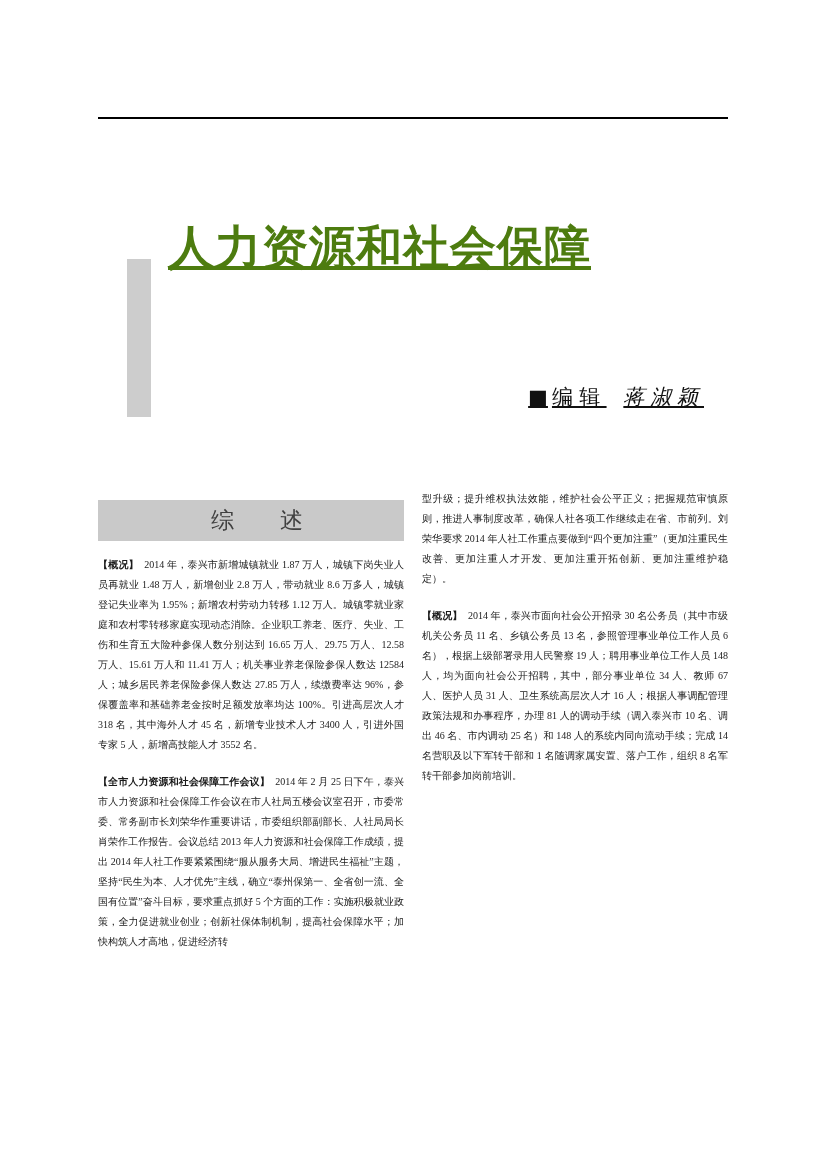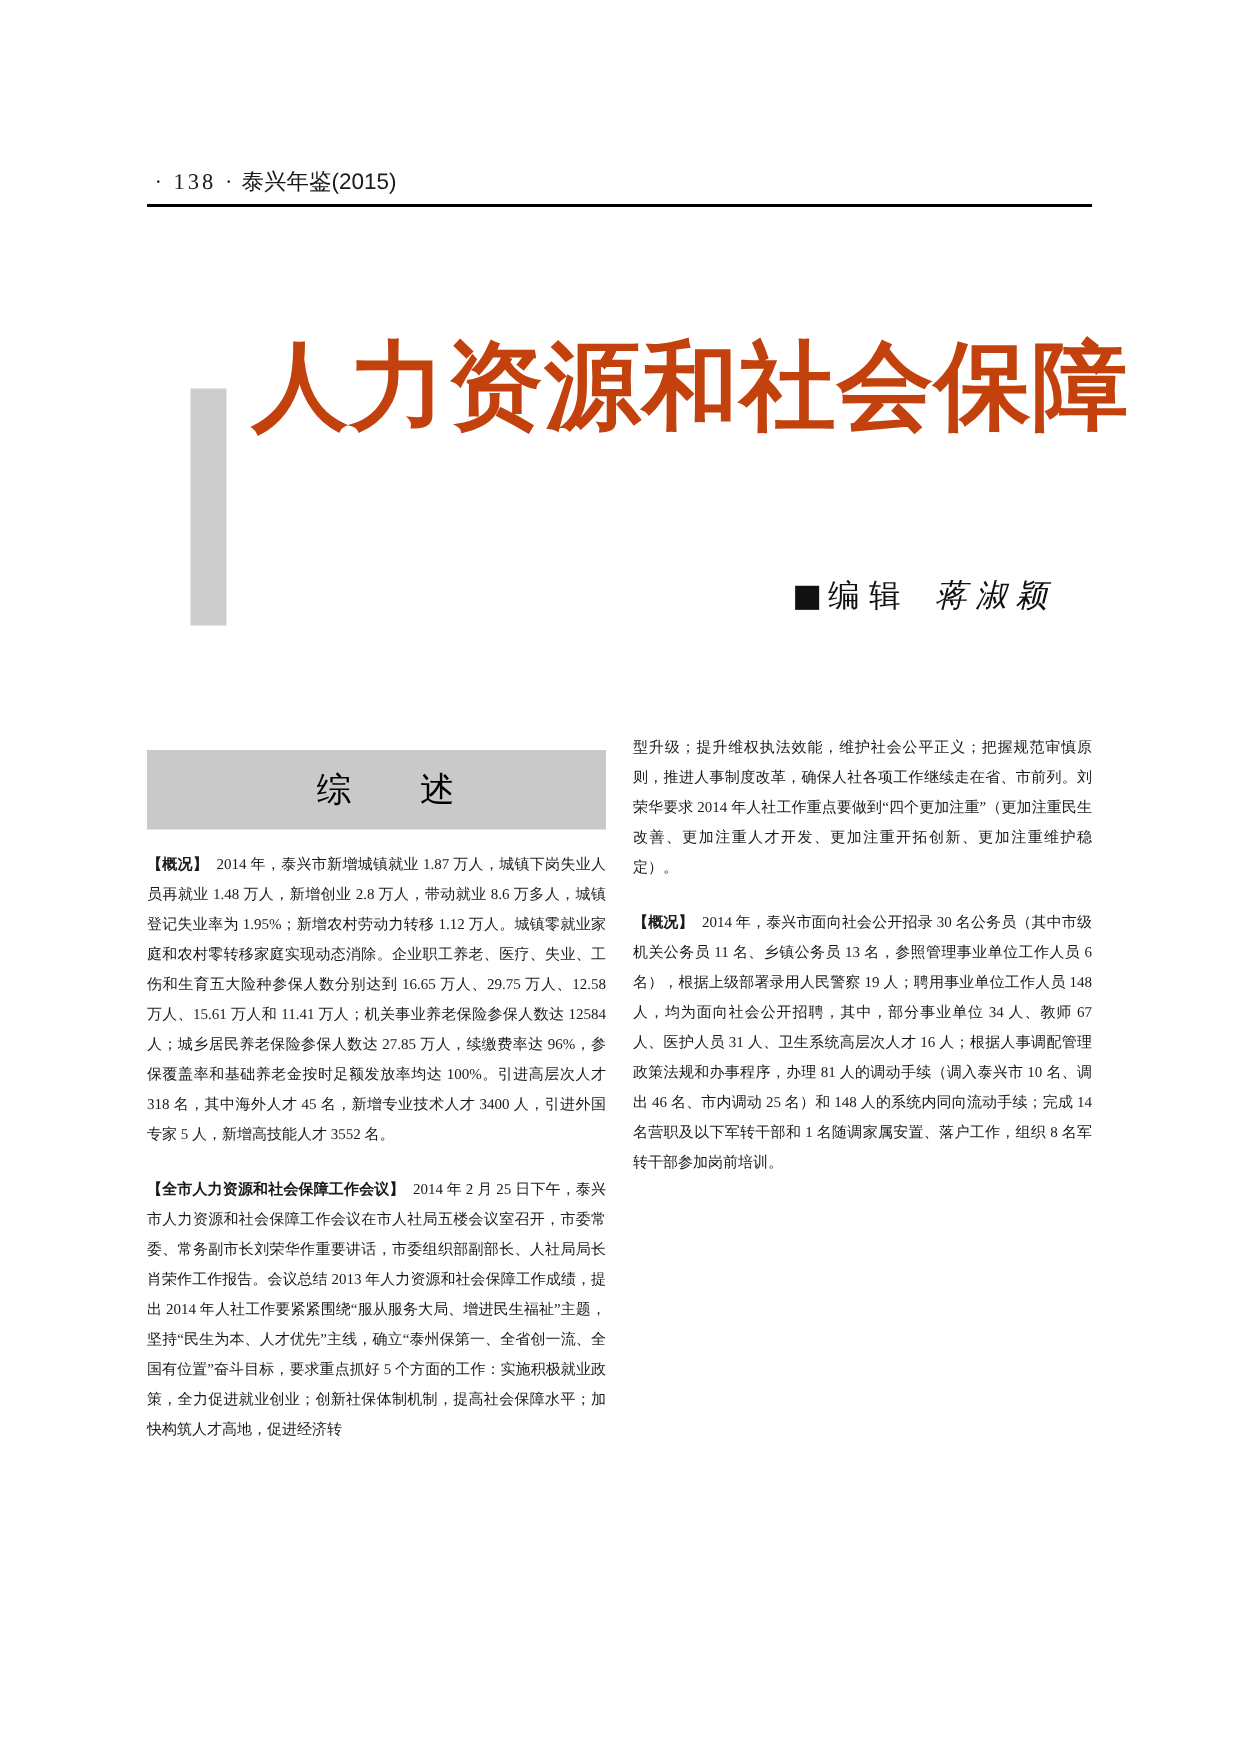--- a/index.html
+++ b/index.html
@@ -14,64 +14,60 @@
   
   .page-header{position:absolute;left:98px;top:112px;width:630px;}
   .header-line{display:flex;align-items:baseline;gap:4px;padding-left:5px;font-size:15px;}
   .page-num{font-family:"Liberation Serif","DejaVu Serif",serif;letter-spacing:2px;}
   .book-title{font-family:"Liberation Sans","DejaVu Sans",sans-serif;font-size:15px;}
   .header-rule{margin-top:5px;border-top:2.5px solid #000;height:0;}
   
   .accent-bar{position:absolute;left:127px;top:259px;width:24px;height:158px;background:var(--accent-bar,#cdcdcd);}
   .chapter-title{
     position:absolute;left:168px;top:224px;margin:0;
-    font-size:64px;line-height:1.05;font-weight:bold;
-    letter-spacing:1px;white-space:nowrap;color:#c2410c;
+    font-size:46px;line-height:1.05;font-weight:bold;
+    letter-spacing:1px;white-space:nowrap;color:#4d7c0f;text-decoration:underline;
   }
   .editor-line{
     position:absolute;top:383px;right:122px;
-    font-size:21px;white-space:nowrap;color:#111;
+    font-size:21px;white-space:nowrap;color:#111;text-decoration:underline;
   }
   .editor-marker{font-family:"DejaVu Sans",sans-serif;font-size:21px;margin-right:4px;}
   .editor-label{letter-spacing:0.3em;}
   .editor-name{margin-left:0.8em;letter-spacing:0.28em;font-style:italic;}
   
   .columns{
     position:absolute;left:98px;top:489px;width:630px;
     display:grid;grid-template-columns:306px 306px;column-gap:18px;
   }
   .column{min-width:0;}
   .section-heading{
-    height:53px;background:var(--heading-bg,#c9c9c9);
+    height:41px;background:var(--heading-bg,#c9c9c9);
     display:flex;align-items:center;justify-content:center;
     font-family:"Liberation Sans","DejaVu Sans",sans-serif;
-    font-size:23px;color:#000000;margin:0 0 14px 0;padding-left:12px;
+    font-size:23px;color:#404040;margin:0 0 14px 0;padding-left:12px;
   }
   .section-heading.first{margin-top:11px;}
   .section-heading.mid{margin-top:8px;margin-bottom:18px;}
   .para{
     font-size:10px;line-height:20px;margin:0 0 17px 0;
     text-align:justify;text-justify:inter-ideograph;
   }
   .para:last-child{margin-bottom:16px;}
   .tag{
     font-family:"Liberation Sans","DejaVu Sans",sans-serif;
     font-weight:bold;margin-right:0.55em;
   }
 </style>
 </head>
 <body>
 
 <div class="page">
 
   <header class="page-header">
-    <div class="header-line">
-      <span class="page-num">· 138 ·</span>
-      <span class="book-title">泰兴年鉴(2015)</span>
-    </div>
     <div class="header-rule"></div>
   </header>
 
   <div class="accent-bar"></div>
   <h1 class="chapter-title">人力资源和社会保障</h1>
 
   <div class="editor-line">
     <span class="editor-marker">■</span><span class="editor-label">编辑</span><span class="editor-name">蒋淑颖</span>
   </div>
 

